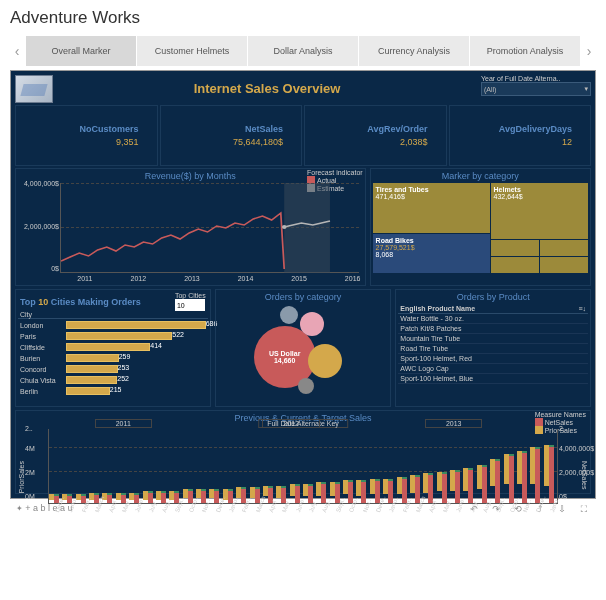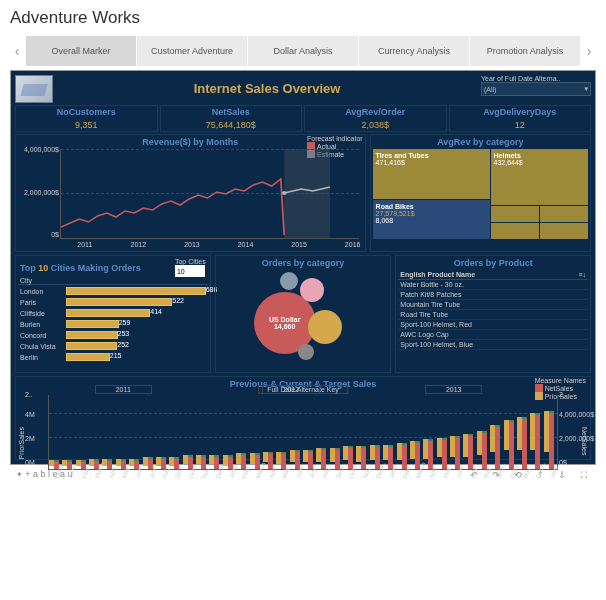--- a/index.html
+++ b/index.html
@@ -13,26 +13,26 @@
 .tab.active{background:#d8d8d8}
 .dashboard{background:#0a2847;border:1px solid #999;padding:4px;position:relative}
 .dash-header{display:flex;align-items:flex-start;gap:6px;margin-bottom:2px}
 .logo-box{width:38px;height:28px;background:linear-gradient(135deg,#d5dce5,#a8b5c5);border:1px solid #6b7a8f;position:relative}
 .logo-box::after{content:"";position:absolute;top:8px;left:6px;width:24px;height:12px;background:rgba(80,120,180,.4);transform:skewX(-15deg)}
 .dash-title{flex:1;text-align:center;color:#d4a84b;font-size:13px;font-weight:bold;padding-top:6px}
 .filter-box{width:110px}
 .filter-label{font-size:7px;color:#ccc}
 .filter-sel{width:100%;height:14px;background:#1a3a5a;border:1px solid #3a5a7a;color:#bbb;font-size:7px;padding:0 2px;display:flex;align-items:center;justify-content:space-between}
 .kpis{display:flex;gap:2px;margin-bottom:2px}
-.kpi{flex:1;border:1px solid #1a3a5a;padding:1px;text-align:center}
+.kpi{flex:1;border:1px solid #1a3a5a;padding:18px;text-align:right}
 .kpi-label{color:#5a8bc4;font-size:9px;font-weight:bold}
 .kpi-val{color:#d4a84b;font-size:9px;margin-top:3px}
 .row{display:flex;gap:4px;margin-bottom:3px}
 .panel{border:1px solid #1a3a5a;padding:2px;position:relative}
-.panel-title{color:#5a8bc4;font-size:9px;font-weight:bold;text-align:center;margin-bottom:2px}
+.panel-title{color:#5a8bc4;font-size:9px;font-weight:normal;text-align:center;margin-bottom:2px}
 .revenue-panel{flex:1.6;height:118px}
 .legend-box{position:absolute;top:0;right:2px;font-size:7px;color:#ccc}
 .leg-item{display:flex;align-items:center;gap:2px}
 .leg-sw{width:8px;height:8px}
 .chart-area{position:relative;height:90px;margin-left:42px;margin-right:4px;border-left:1px solid #555;border-bottom:1px solid #555}
 .y-tick{position:absolute;left:-42px;font-size:7px;color:#ccc;width:40px;text-align:right}
 .x-tick{position:absolute;bottom:-10px;font-size:7px;color:#ccc;transform:translateX(-50%)}
 .grid-line{position:absolute;left:0;right:0;border-top:1px dashed #444}
 .cat-panel{flex:1;height:118px}
 .treemap{display:flex;height:90px;gap:1px}
@@ -70,21 +70,21 @@
 </head>
 <body>
 
 <div class="page">
   <div class="app-title">Adventure Works</div>
 
   <div class="tabs-wrap">
     <div class="nav-arrow">‹</div>
     <div class="tabs">
       <div class="tab active">Overall Marker</div>
-      <div class="tab">Customer Adventure</div>
+      <div class="tab">Customer Helmets</div>
       <div class="tab">Dollar Analysis</div>
       <div class="tab">Currency Analysis</div>
       <div class="tab">Promotion Analysis</div>
     </div>
     <div class="nav-arrow">›</div>
   </div>
 
   <div class="dashboard">
     <div class="dash-header">
       <div class="logo-box"></div>
@@ -146,21 +146,21 @@
           <div class="x-tick" style="left:8%">2011</div>
           <div class="x-tick" style="left:26%">2012</div>
           <div class="x-tick" style="left:44%">2013</div>
           <div class="x-tick" style="left:62%">2014</div>
           <div class="x-tick" style="left:80%">2015</div>
           <div class="x-tick" style="left:98%">2016</div>
         </div>
       </div>
 
       <div class="panel cat-panel">
-        <div class="panel-title">AvgRev by category</div>
+        <div class="panel-title">Marker by category</div>
         <div class="treemap">
           <div class="tm-left">
             <div class="tm-cell" style="flex:1.3">
               <b>Tires and Tubes</b><br>
               <span>471,416$</span>
             </div>
             <div class="tm-cell blue" style="flex:1">
               <b>Road Bikes</b><br>
               <span style="color:#d4a84b">27,579,521$</span><br>
               <span>8,068</span>

